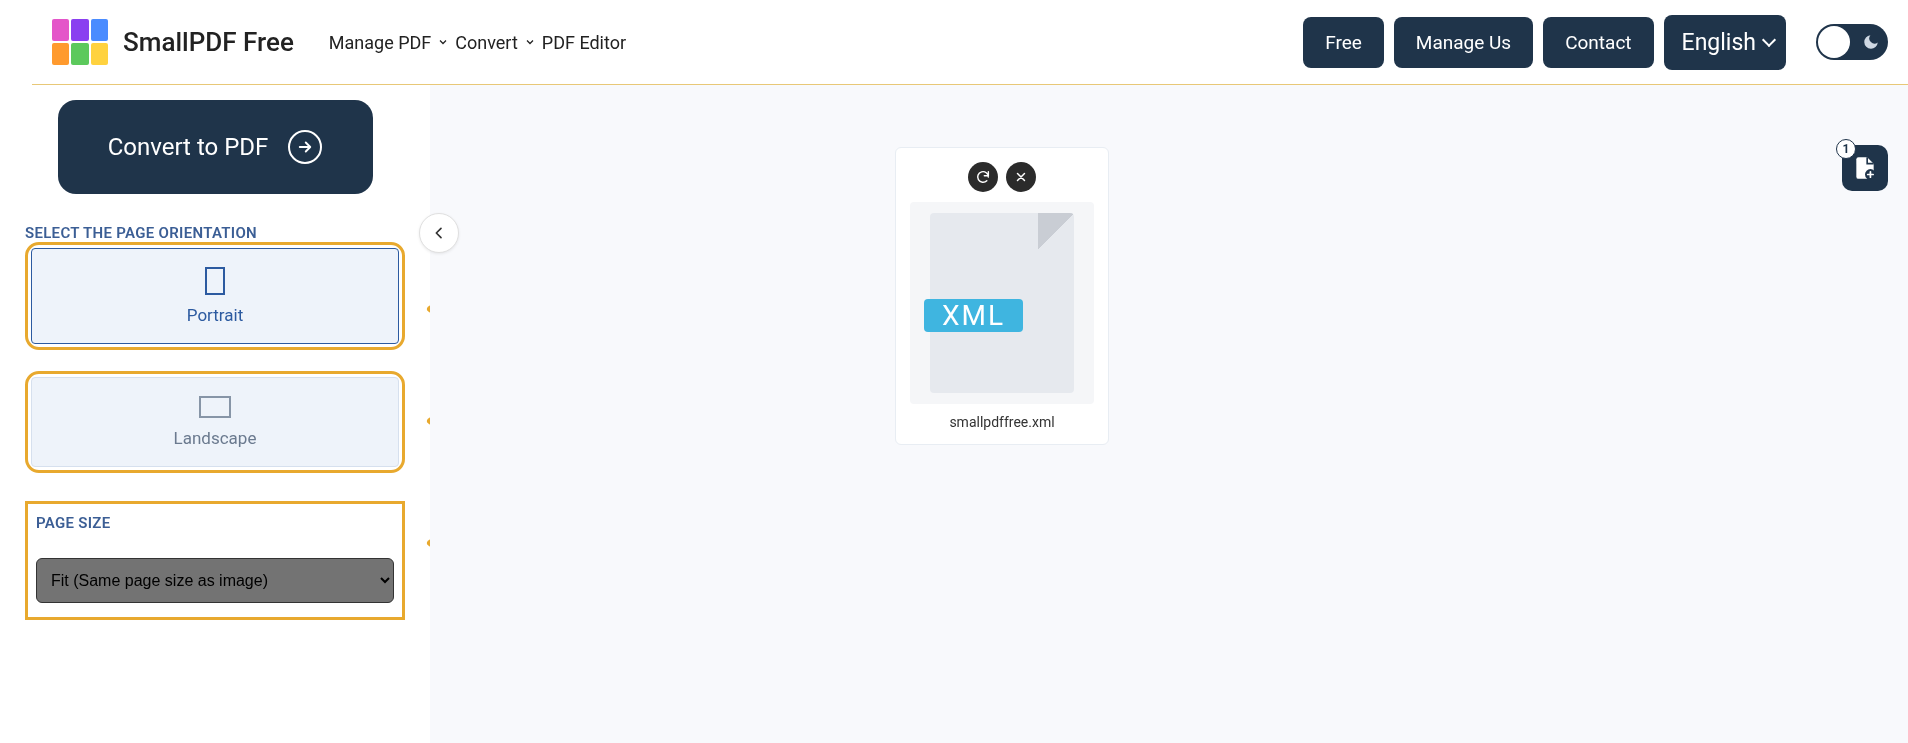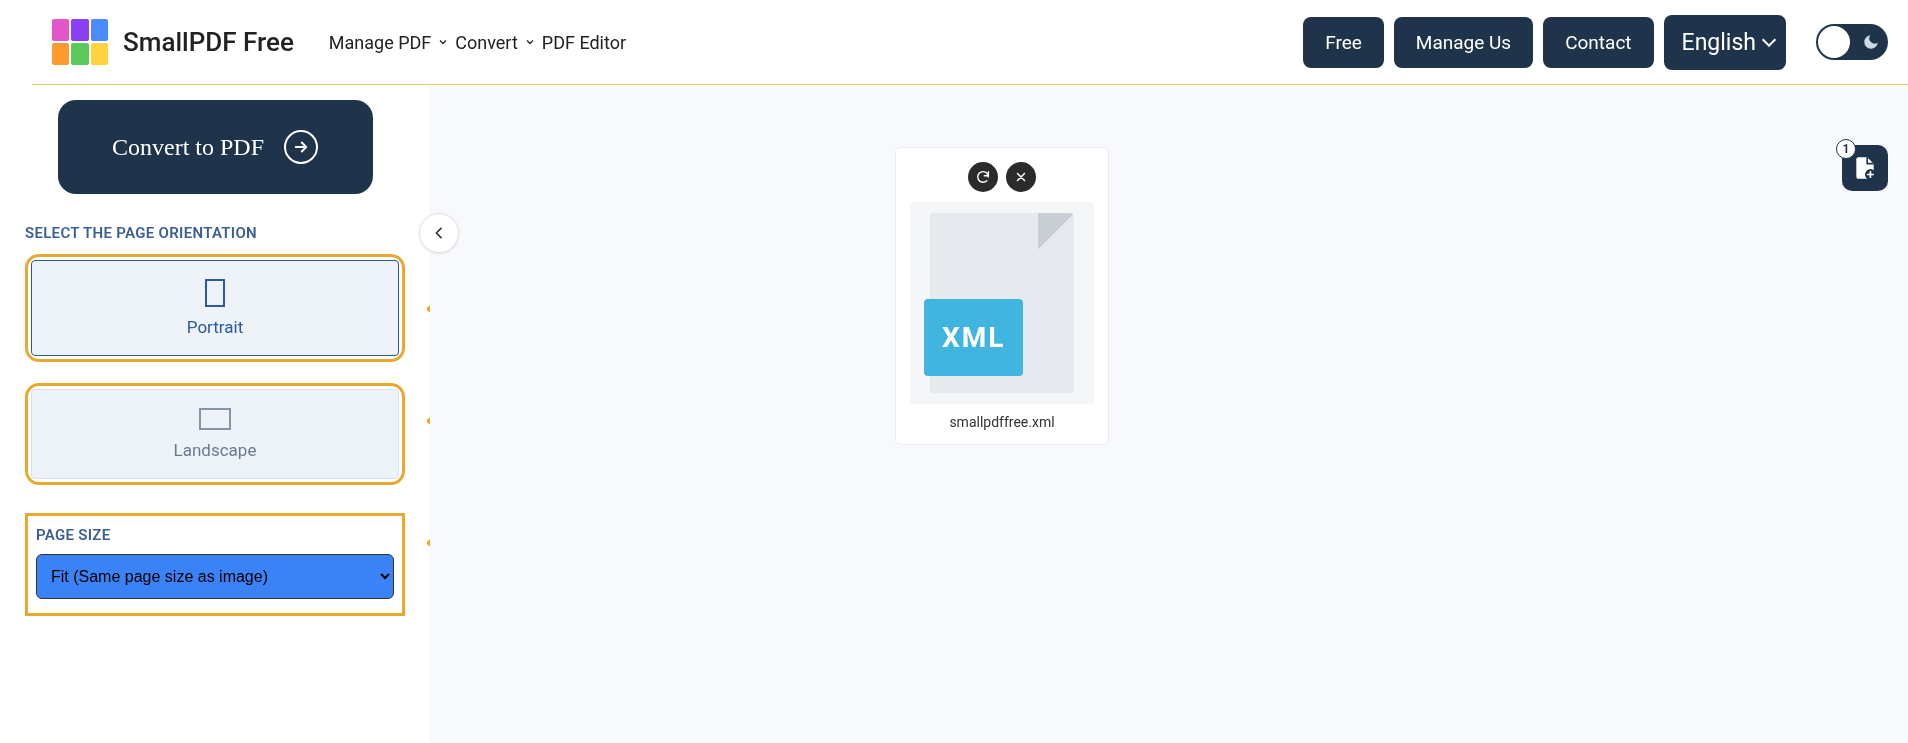--- a/index.html
+++ b/index.html
@@ -18,56 +18,56 @@
   .btn-nav { background: #1f344a; color: #fff; padding: 14px 22px; border-radius: 8px; font-size: 19px; margin-left: 10px; cursor: pointer; }
   .lang-sel { background: #1f344a; color: #fff; padding: 14px 30px 14px 18px; border-radius: 8px; font-size: 23px; margin-left: 10px; cursor: pointer; position: relative; }
   .lang-sel::after { content:''; position:absolute; right:12px; top:50%; width:8px; height:8px; border-right:2px solid #fff; border-bottom:2px solid #fff; transform: translateY(-70%) rotate(45deg); }
   .theme-toggle { margin-left: 30px; width: 72px; height: 36px; background: #1f344a; border-radius: 20px; position: relative; cursor:pointer; display:flex; align-items:center; }
   .theme-toggle .knob { position:absolute; left:2px; width:32px; height:32px; background:#fff; border-radius:50%; }
   .theme-toggle .moon { position:absolute; right:8px; color:#cfd8e3; }
 
   
   .main { display: flex; position: relative; }
   .sidebar { width: 430px; padding: 15px 25px; background: #fff; position: relative; }
-  .convert-btn { margin: 0 auto 30px auto; width: 315px; background:#1f344a; color:#fff; border-radius:18px; padding:30px 0; display:flex; align-items:center; justify-content:center; gap:20px; font-size:24px; cursor:pointer;font-family:Liberation Serif, serif; }
+  .convert-btn { margin: 0 auto 30px auto; width: 315px; background:#1f344a; color:#fff; border-radius:18px; padding:30px 0; display:flex; align-items:center; justify-content:center; gap:20px; font-size:24px; cursor:pointer; }
   .arrow-circ { width:34px; height:34px; border:2.5px solid #fff; border-radius:50%; display:flex; align-items:center; justify-content:center; }
   .arrow-circ svg { width:18px; height:18px; }
 
-  .section-label { color:#3b5e95; font-size:15px; font-weight:600; letter-spacing:0.3px; margin-bottom:12px; }
+  .section-label { color:#3b5e95; font-size:15px; font-weight:600; letter-spacing:0.3px; }
   .hl-box { border:3px solid #e8a92e; border-radius:14px; padding:3px; margin-bottom:21px; }
   .orient-btn { background:#eef3fa; border:1px solid #d6e0ee; border-radius:4px; padding:18px 0; display:flex; flex-direction:column; align-items:center; gap:10px; cursor:pointer; }
   .orient-btn.active { border:1.5px solid #2c5aa0; }
   .orient-btn .shape { border:2.5px solid #2c5aa0; }
   .orient-btn.inactive .shape { border:2.5px solid #8795a7; }
   .shape.portrait { width:20px; height:28px; }
   .shape.landscape { width:32px; height:22px; }
   .orient-btn span { font-size:17px; color:#2c5aa0; }
   .orient-btn.inactive span { color:#6b7a8f; }
 
   .page-size-wrap { border:3px solid #e8a92e; padding:10px 8px 14px 8px; margin-top:28px; }
-  .size-select { width:100%; padding:12px 10px; border:1.5px solid #333; border-radius:6px; font-size:16px; background:#3b82f6; cursor:pointer; }
+  .size-select { width:100%; padding:12px 10px; border:1.5px solid #333; border-radius:6px; font-size:16px; background:#737373; cursor:pointer; }
 
   
   .collapse-btn { position:absolute; left:419px; top:128px; width:40px; height:40px; background:#fff; border:1px solid #e0e0e0; border-radius:50%; display:flex; align-items:center; justify-content:center; cursor:pointer; z-index:5; box-shadow:0 1px 3px rgba(0,0,0,0.08); }
   .vline { position:absolute; left:430px; top:198px; width:4px; height:460px; background:#d0d0d0; border-radius:2px; }
   .vline .red { position:absolute; top:0; left:0; width:4px; height:158px; background:#e0352b; border-radius:2px; }
 
   
   .arrow-anno { position:absolute; width:210px; height:92px; }
   .arrow-anno svg { width:100%; height:100%; }
 
   
   .canvas { flex:1; background:#f8f9fc; position:relative; min-height:658px; }
   .file-card { position:absolute; left:465px; top:62px; width:214px; background:#fff; border:1px solid #e8edf3; border-radius:6px; padding:14px 10px 14px 10px; display:flex; flex-direction:column; align-items:center; gap:10px; }
   .card-actions { display:flex; gap:8px; justify-content:center; }
   .circ-btn { width:30px; height:30px; border-radius:50%; background:#2b2b2b; color:#fff; display:flex; align-items:center; justify-content:center; cursor:pointer; }
   .file-thumb { width:184px; height:202px; background:#f5f6f8; border-radius:4px; position:relative; display:flex; align-items:center; justify-content:center; }
   .paper { position:relative; width:144px; height:180px; background:#e6e9ee; border-radius:4px; }
   .paper::before { content:''; position:absolute; top:0; right:0; width:36px; height:36px; background:linear-gradient(135deg,#c9cdd4 50%, transparent 50%); border-top-right-radius:4px; }
-  .xml-badge { position:absolute; left:-6px; top:86px; background:#3fb5e0; color:#fff; font-weight:700; font-size:28px; letter-spacing:2px; padding:22px 18px; border-radius:4px; }
+  .xml-badge { position:absolute; left:-6px; top:86px; background:#3fb5e0; color:#fff; font-weight:400; font-size:28px; letter-spacing:2px; padding:0 18px; border-radius:4px; }
   .filename { font-size:14px; color:#333; }
 
   
   .add-file { position:absolute; right:20px; top:60px; width:46px; height:46px; background:#1f344a; border-radius:10px; display:flex; align-items:center; justify-content:center; cursor:pointer; }
   .add-file svg { width:26px; height:26px; }
   .badge { position:absolute; top:-6px; left:-6px; width:20px; height:20px; background:#fff; border:1.5px solid #1f344a; border-radius:50%; font-size:12px; font-weight:700; display:flex; align-items:center; justify-content:center; color:#1f344a; }
 </style>
 </head>
 <body>
 
@@ -134,21 +134,21 @@
     </div>
 
     <div class="hl-box">
       <div class="orient-btn inactive">
         <div class="shape landscape"></div>
         <span>Landscape</span>
       </div>
     </div>
 
     <div class="page-size-wrap">
-      <div class="section-label" style="margin-bottom:10px;">PAGE SIZE</div>
+      <div class="section-label" style="margin-bottom:26px;">PAGE SIZE</div>
       <select class="size-select">
         <option>Fit (Same page size as image)</option>
       </select>
     </div>
   </div>
 
   <div class="collapse-btn">
     <svg width="16" height="16" viewBox="0 0 24 24">
         <path d="M15 5l-7 7 7 7" fill="none" stroke="#333" stroke-width="2.5" stroke-linecap="round" stroke-linejoin="round"></path>
       </svg>

